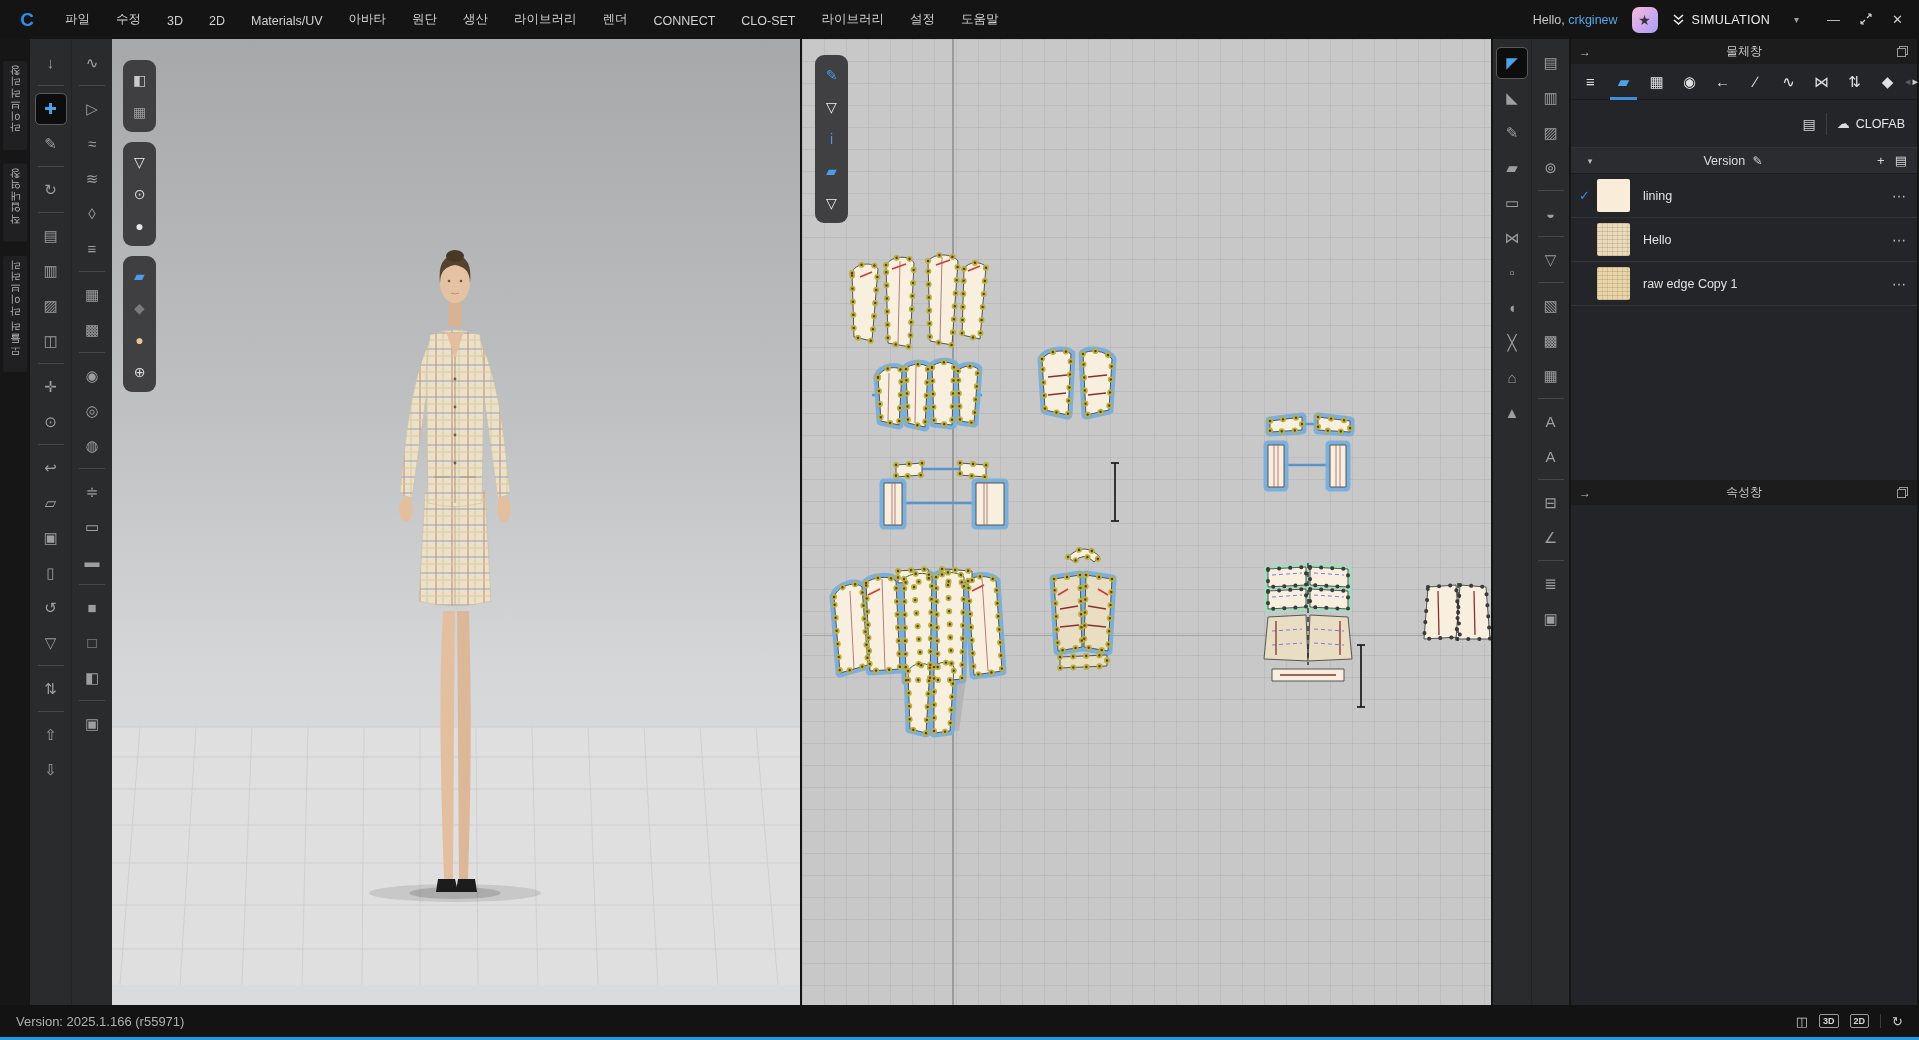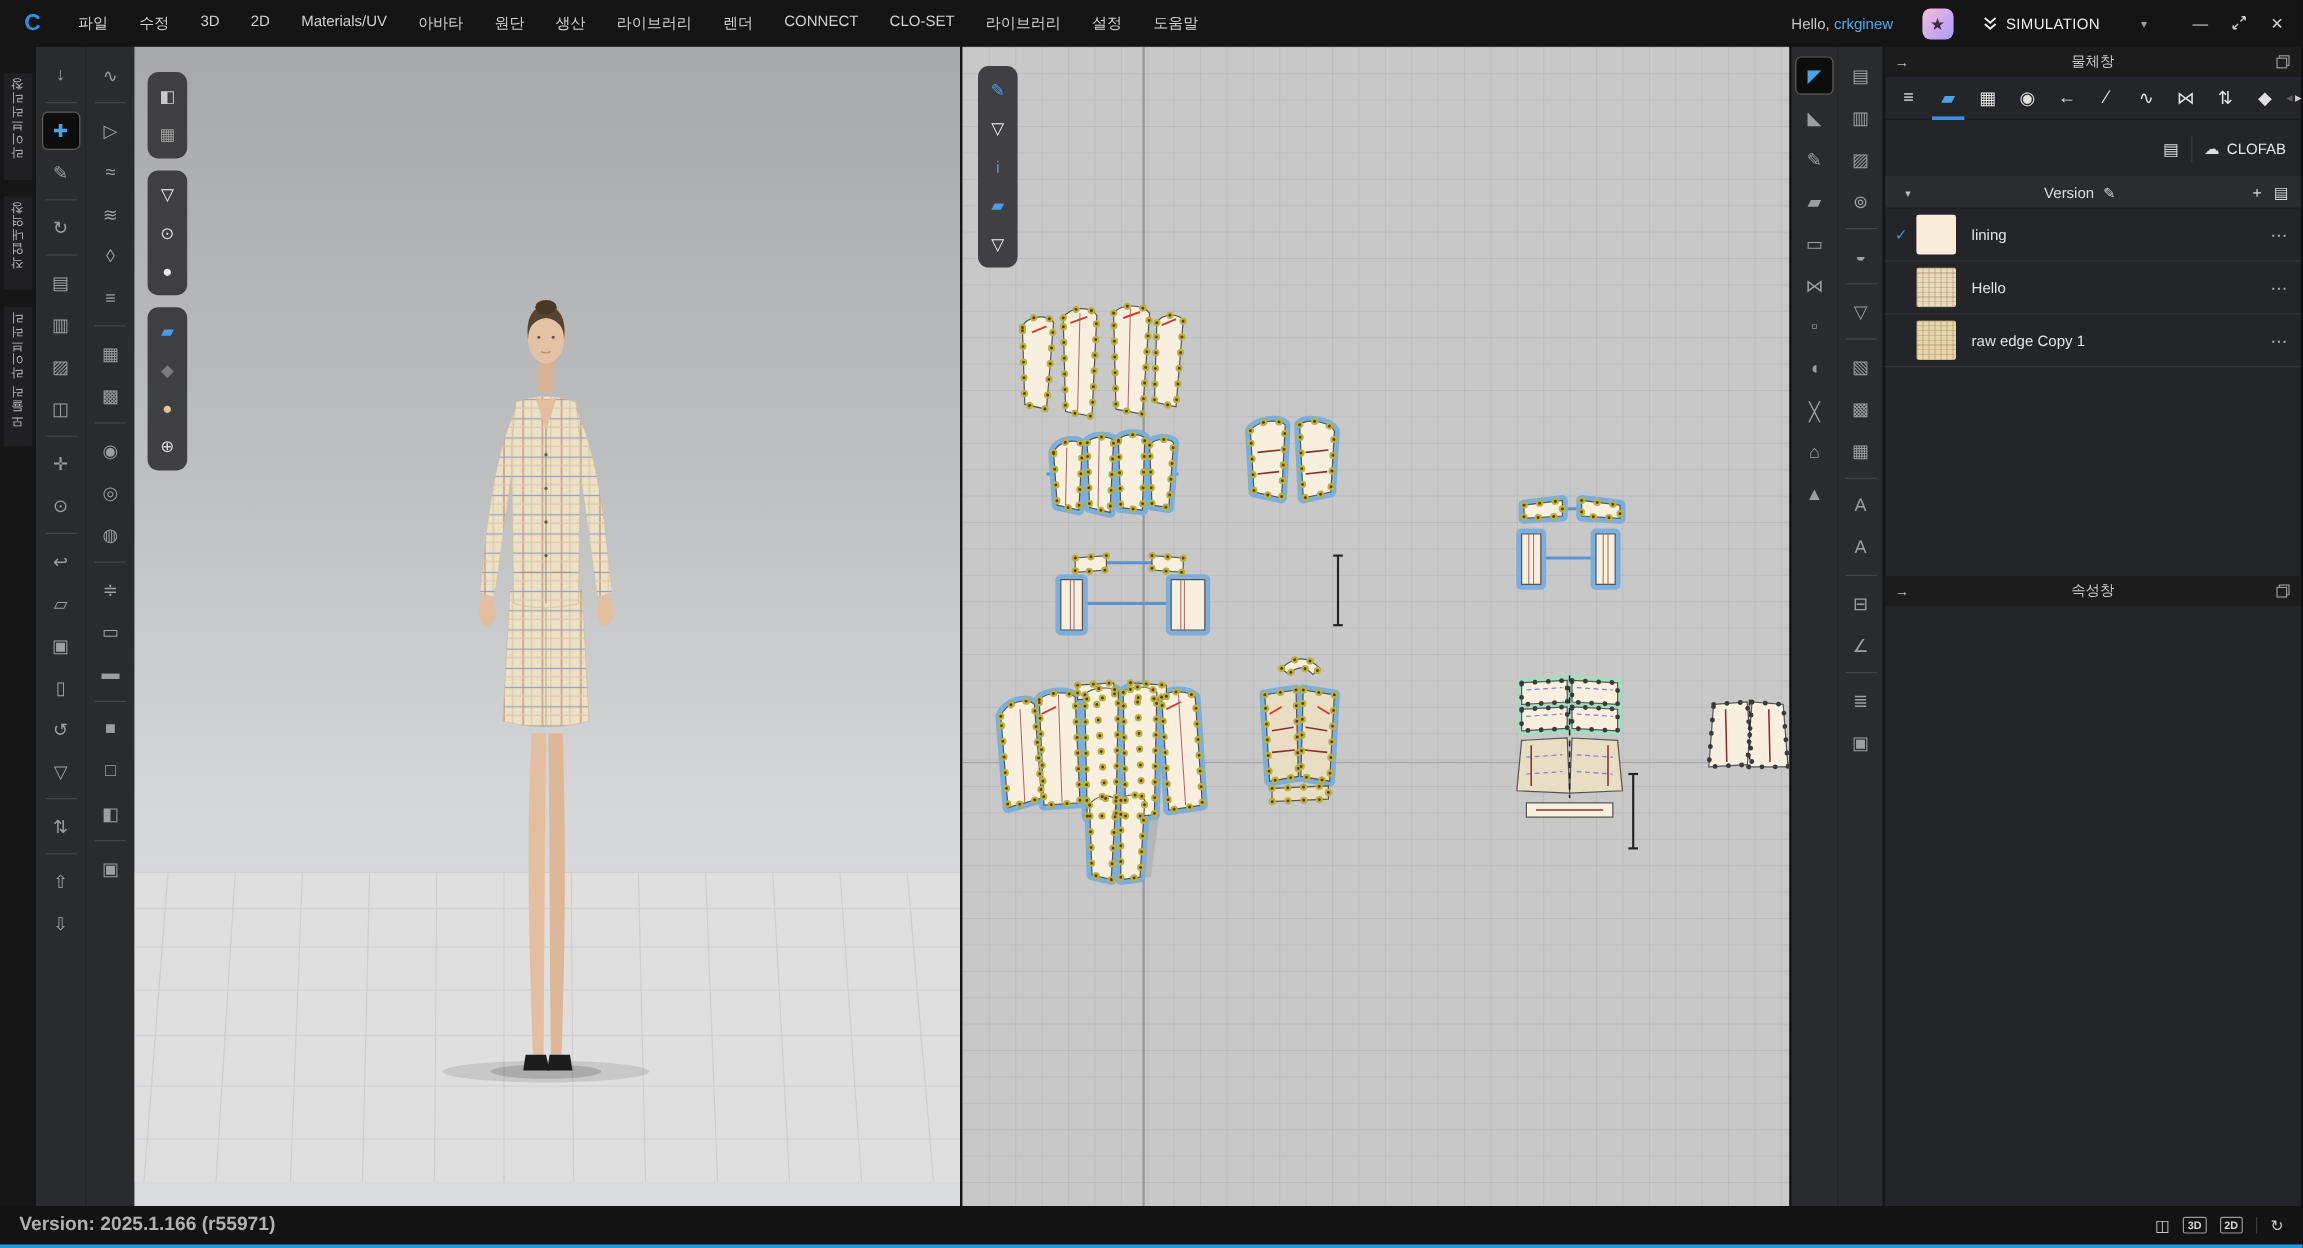--- a/index.html
+++ b/index.html
@@ -4,23 +4,23 @@
 <style>
   * { margin:0; padding:0; box-sizing:border-box; }
   html,body { width:1919px; height:1040px; overflow:hidden; background:#141414;
     font-family:"Liberation Sans","DejaVu Sans",sans-serif; -webkit-font-smoothing:antialiased; }
 
   .app { position:relative; width:1919px; height:1040px; display:flex; flex-direction:column; }
 
   
   .menubar { height:39px; background:#141414; display:flex; align-items:center; padding:0 10px 0 14px; flex:0 0 auto; }
   .logo { width:26px; height:26px; color:#2e8fe8; font-weight:bold; font-size:19px; display:flex; align-items:center; justify-content:center; margin-right:12px; }
-  .menu-items { display:flex; align-items:flex-start; }
+  .menu-items { display:flex; align-items:flex-end; }
   .menu-items button { background:none; border:none; color:#d2d2d2; font-size:12.5px; padding:6px 13px; cursor:pointer; font-family:inherit; }
-  .menubar-right { margin-left:auto; display:flex; align-items:center; gap:24px;justify-content:center; }
+  .menubar-right { margin-left:auto; display:flex; align-items:center; gap:14px;justify-content:center; }
   .greeting { color:#c8c8c8; font-size:12.5px; }
   .greeting .user { color:#56a8e8; cursor:pointer; }
   .ai-btn { width:26px; height:26px; border-radius:7px; border:none; cursor:pointer;
     background:linear-gradient(135deg,#f6bcd9 0%,#c9a8f0 60%,#a7a0ee 100%);
     color:#3a3040; font-size:14px; display:flex; align-items:center; justify-content:center; }
   .sim-block { display:flex; align-items:center; gap:7px; color:#ececec; font-size:12.5px; letter-spacing:.3px; cursor:pointer; }
   .caret-btn { background:none; border:none; color:#9a9a9a; font-size:10px; cursor:pointer; margin-left:10px; }
   .winctl { display:flex; align-items:center; gap:20px; margin-left:14px; padding-right:6px; }
   .winctl button { background:none; border:none; color:#cfcfcf; font-size:13px; cursor:pointer; line-height:1; }
 
@@ -103,21 +103,21 @@
   .swatch { width:33px; height:33px; border-radius:2px; margin-right:13px; flex:0 0 auto; }
   .swatch.tweed { background-image:repeating-linear-gradient(0deg,rgba(150,120,80,.28) 0 1px,transparent 1px 4px),repeating-linear-gradient(90deg,rgba(150,120,80,.22) 0 1px,transparent 1px 5px); }
   .mat-name { flex:1; color:#e2e2e2; font-size:12.5px; }
   .mat-more { background:none; border:none; color:#b9b9b9; font-size:14px; cursor:pointer; letter-spacing:1px; }
 
   .prop-header { margin-top:174px; }
   .prop-body { flex:1 1 auto; background:#232428; }
 
   
   .statusbar { height:32px; background:#131313; display:flex; align-items:center; padding:0 16px; flex:0 0 auto; }
-  .version { color:#b0b0b0; font-size:16px;font-weight:bold; }
+  .version { color:#b0b0b0; font-size:13px; }
   .status-right { margin-left:auto; display:flex; align-items:center; gap:11px; }
   .status-right .sicon { background:none; border:none; color:#c9c9c9; font-size:13px; cursor:pointer; }
   .badge { border:1px solid #9a9a9a; border-radius:2px; color:#d6d6d6; font-size:9px; font-weight:bold; padding:1px 3px; background:none; cursor:pointer; }
   .ssep { width:1px; height:14px; background:#3c3c3e; }
   .bottom-line { height:3px; background:#1e9ade; flex:0 0 auto; }
 
   
   .halo { fill:none; stroke:#79aedd; stroke-width:9; stroke-linejoin:round; opacity:.95; }
   .mint { fill:none; stroke:#a4dcc0; stroke-width:8; stroke-linejoin:round; opacity:.95; }
   .pp { fill:#f9efdf; stroke:#555; stroke-width:1; }

